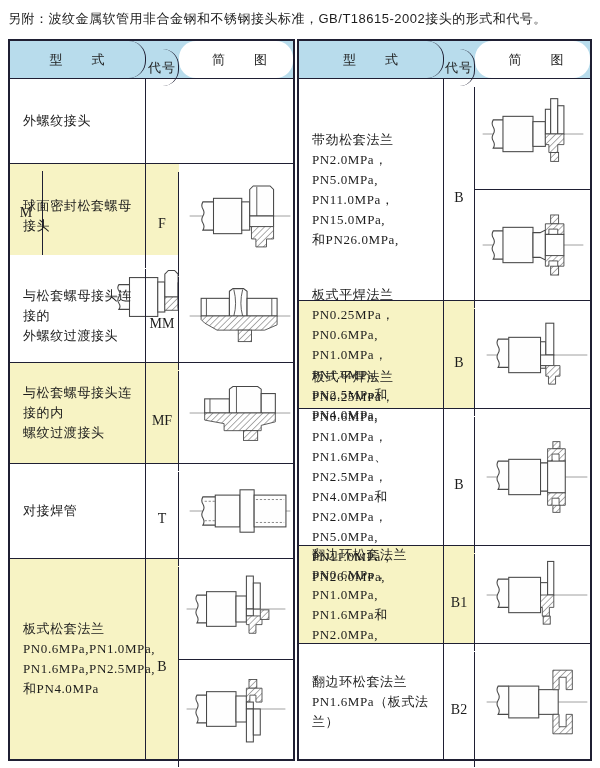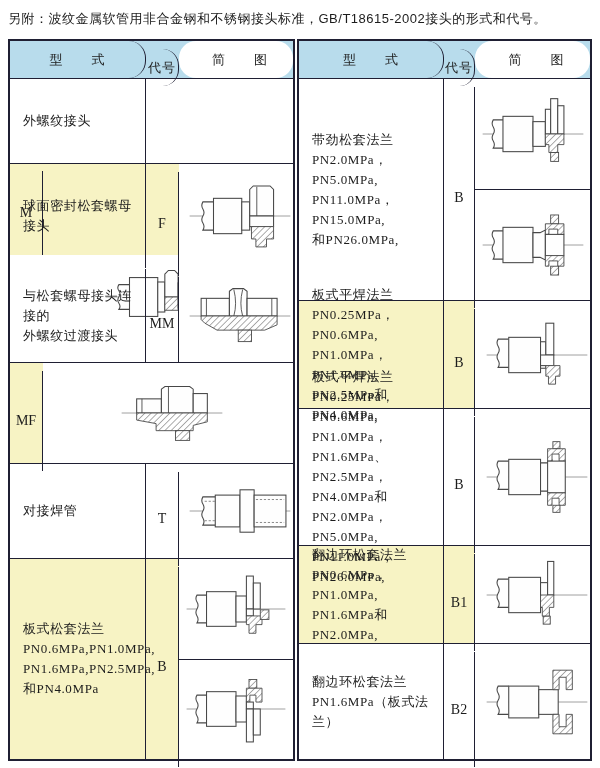--- a/index.html
+++ b/index.html
@@ -153,20 +153,22 @@
           <path class="ln" d="M53,12 q4,16 0,30 M63,12 q-4,16 0,30"></path>
           <rect class="sh" x="68" y="22" width="34" height="20"></rect>
           <line class="ln" x1="96" y1="22" x2="96" y2="42"></line>
           <polygon class="hat" points="16,42 102,42 102,52 88,58 34,58 20,50 16,46"></polygon>
           <rect class="hat" x="58" y="58" width="15" height="13"></rect>
         </svg>
       </div>
     </div>
 
     <div class="row r-l4 hl">
+      <div class="cell c-type">与松套螺母接头连接的内
+螺纹过渡接头</div>
       <div class="cell c-code">MF</div>
       <div class="cell c-diag">
         <svg width="106" height="92" viewBox="0 0 120 84" preserveAspectRatio="xMidYMid meet">
           <line class="cl" x1="3" y1="42" x2="117" y2="42"></line>
           <rect class="sh" x="20" y="26" width="28" height="16"></rect>
           <line class="ln" x1="26" y1="26" x2="26" y2="42"></line>
           <path class="sh" d="M48,15 l4,-3 h28 l4,3 V42 H48 Z"></path>
           <line class="ln" x1="56" y1="12" x2="56" y2="42"></line>
           <rect class="sh" x="84" y="20" width="16" height="22"></rect>
           <polygon class="hat" points="20,42 100,42 100,52 84,56 84,62 42,62 42,54 20,50"></polygon>

